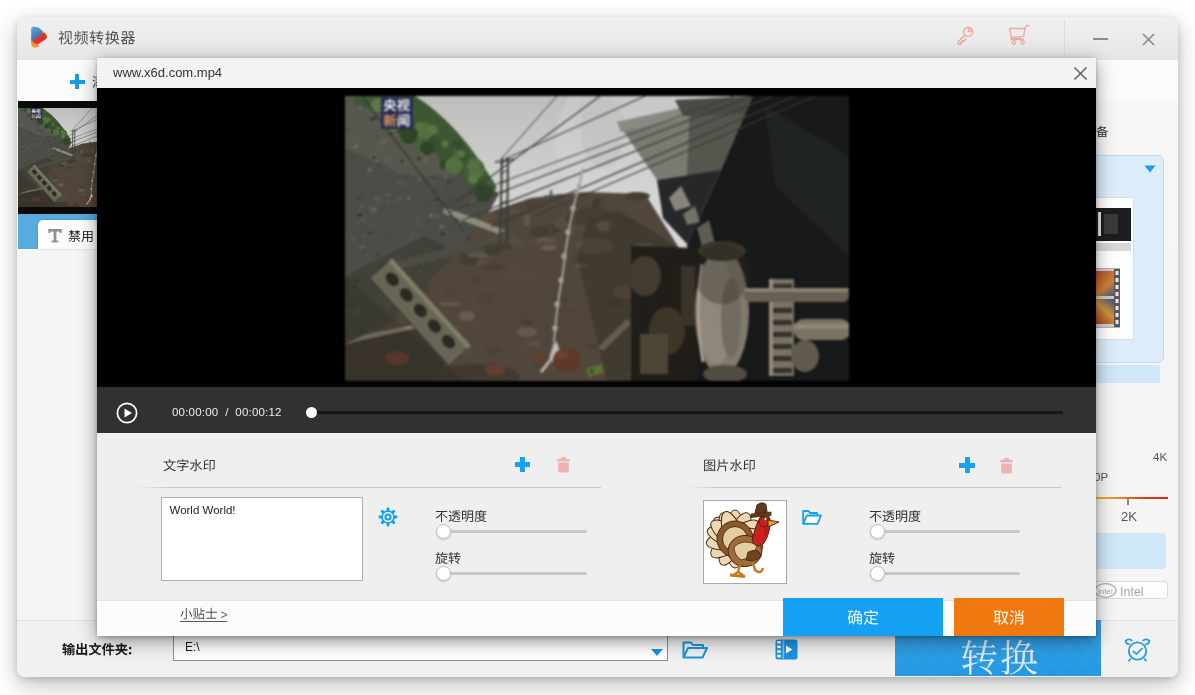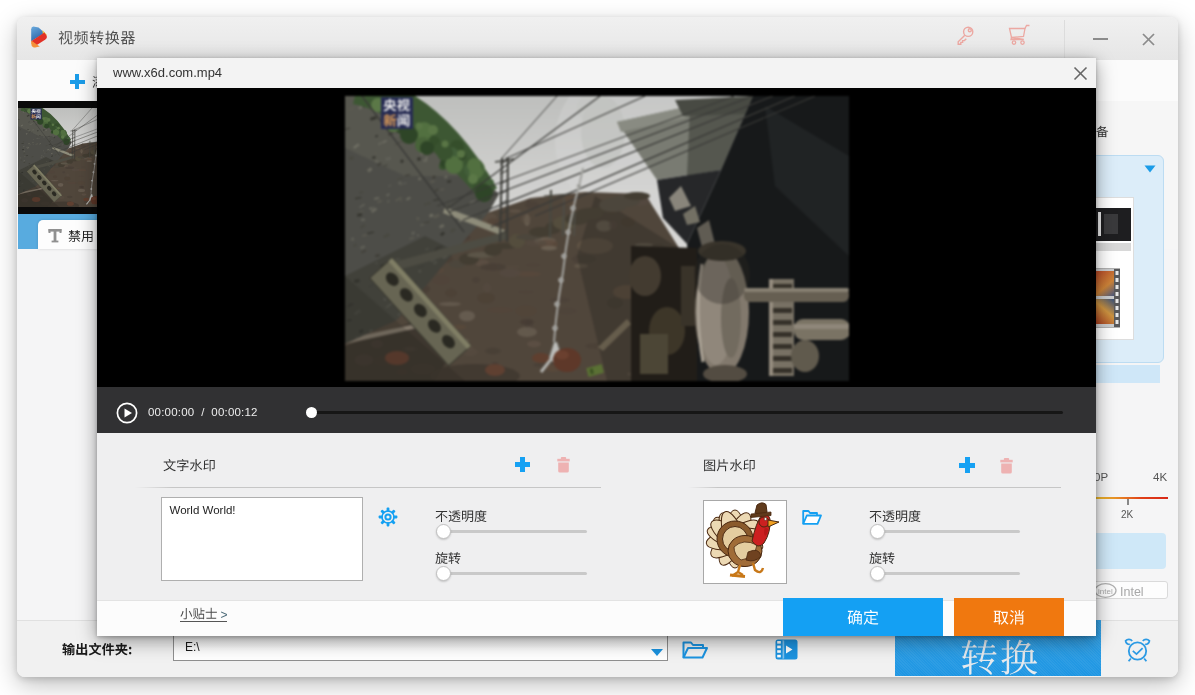--- a/index.html
+++ b/index.html
@@ -97,22 +97,22 @@
       <rect x="1.5" y="23" width="3" height="4" fill="#e8e8e8"></rect>
       <rect x="1.5" y="30" width="3" height="4" fill="#e8e8e8"></rect>
       <rect x="1.5" y="37" width="3" height="4" fill="#e8e8e8"></rect>
       <rect x="1.5" y="44" width="3" height="4" fill="#e8e8e8"></rect>
       <rect x="1.5" y="51" width="3" height="4" fill="#e8e8e8"></rect>
 </svg>
 <div class="abs" style="left:1040px;top:365px;width:120px;height:18px;background:#cfe7f8"></div>
 <div class="abs" style="left:1088px;top:496.5px;width:80px;height:2.5px;background:linear-gradient(90deg,#ecc92c,#e89428,#e04018,#d82818)"></div>
 <div class="abs" style="left:1127px;top:499px;width:1.5px;height:6px;background:#888"></div>
 <div class="abs" style="left:1094px;top:471px;font-size:11.5px;color:#555">0P</div>
-<div class="abs" style="left:1153px;top:471px;font-size:11.5px;color:#555">4K</div>
-<div class="abs" style="left:1121px;top:509px;font-size:10px;color:#555">2K</div>
+<div class="abs" style="left:1153px;top:451px;font-size:11.5px;color:#555">4K</div>
+<div class="abs" style="left:1121px;top:509px;font-size:13px;color:#555">2K</div>
 <div class="abs" style="left:1040px;top:533px;width:126px;height:36px;background:#cfe8f8;border-radius:4px"></div>
 <div class="abs" style="left:1090px;top:581px;width:78px;height:18px;background:#fdfdfd;border:1px solid #dadada;border-radius:3px"></div>
 <svg class="abs" style="left:1094px;top:583px" width="23" height="15" viewBox="0 0 23 15">
 <ellipse cx="11.5" cy="7.5" rx="10.5" ry="6.8" fill="none" stroke="#b0b0b0" stroke-width="1.3"></ellipse>
 <text x="4" y="10.5" font-size="8" fill="#a8a8a8" font-family="Liberation Sans">intel</text>
     </svg>
 <div class="abs" style="left:1120px;top:584.5px;font-size:12.5px;color:#a8a8a8">Intel</div>
 
 <div class="abs" style="left:173px;top:634px;width:495px;height:27px;background:linear-gradient(#fdfdfd,#f2f2f2 8%,#fff 60%);border:1px solid #8f8f8f"></div>
 <div class="abs" style="left:185px;top:640px;font-size:12px;color:#1a1a1a">E:\</div>
@@ -764,21 +764,21 @@
           </g>
         </g>
 </defs>
 <use href="#photo"></use>
 </svg>
 
 <svg class="abs" style="left:116px;top:402px" width="22" height="22" viewBox="0 0 22 22">
 <circle cx="11" cy="11" r="9.6" fill="none" stroke="#fff" stroke-width="1.7"></circle>
 <polygon points="8.5,6.5 8.5,15.5 16,11" fill="#fff"></polygon>
     </svg>
-<div class="abs" style="left:148px;top:405.5px;font-size:11.5px;color:#ededed;letter-spacing:0.2px">00:00:00&nbsp; /&nbsp; 00:00:12</div>
+<div class="abs" style="left:172px;top:405.5px;font-size:11.5px;color:#ededed;letter-spacing:0.2px">00:00:00&nbsp; /&nbsp; 00:00:12</div>
 <div class="abs" style="left:311px;top:411px;width:752px;height:2.6px;background:#161616;border-radius:2px"></div>
 <div class="abs" style="left:306px;top:407px;width:11px;height:11px;border-radius:50%;background:#fff"></div>
 <div class="abs" style="left:514.6px;top:462.0px;width:15.6px;height:5px;background:#16a1f3"></div>
     <div class="abs" style="left:519.9px;top:456.7px;width:5px;height:15.6px;background:#16a1f3"></div>
     <svg class="abs" style="left:557px;top:457px" width="13" height="16" viewBox="0 0 13 16">
       <rect x="3.8" y="0" width="5.4" height="2.2" rx="1" fill="#eeb2b2"></rect>
       <rect x="0.3" y="1.8" width="12.4" height="2.6" fill="#eeb2b2"></rect>
       <path d="M1.2,5.4 L11.8,5.4 L11.8,14 Q11.8,15.6 10.2,15.6 L2.8,15.6 Q1.2,15.6 1.2,14 Z" fill="#eeb2b2"></path>
     </svg>
     <div class="abs" style="left:959.4000000000001px;top:462.5px;width:15.6px;height:5px;background:#16a1f3"></div>

